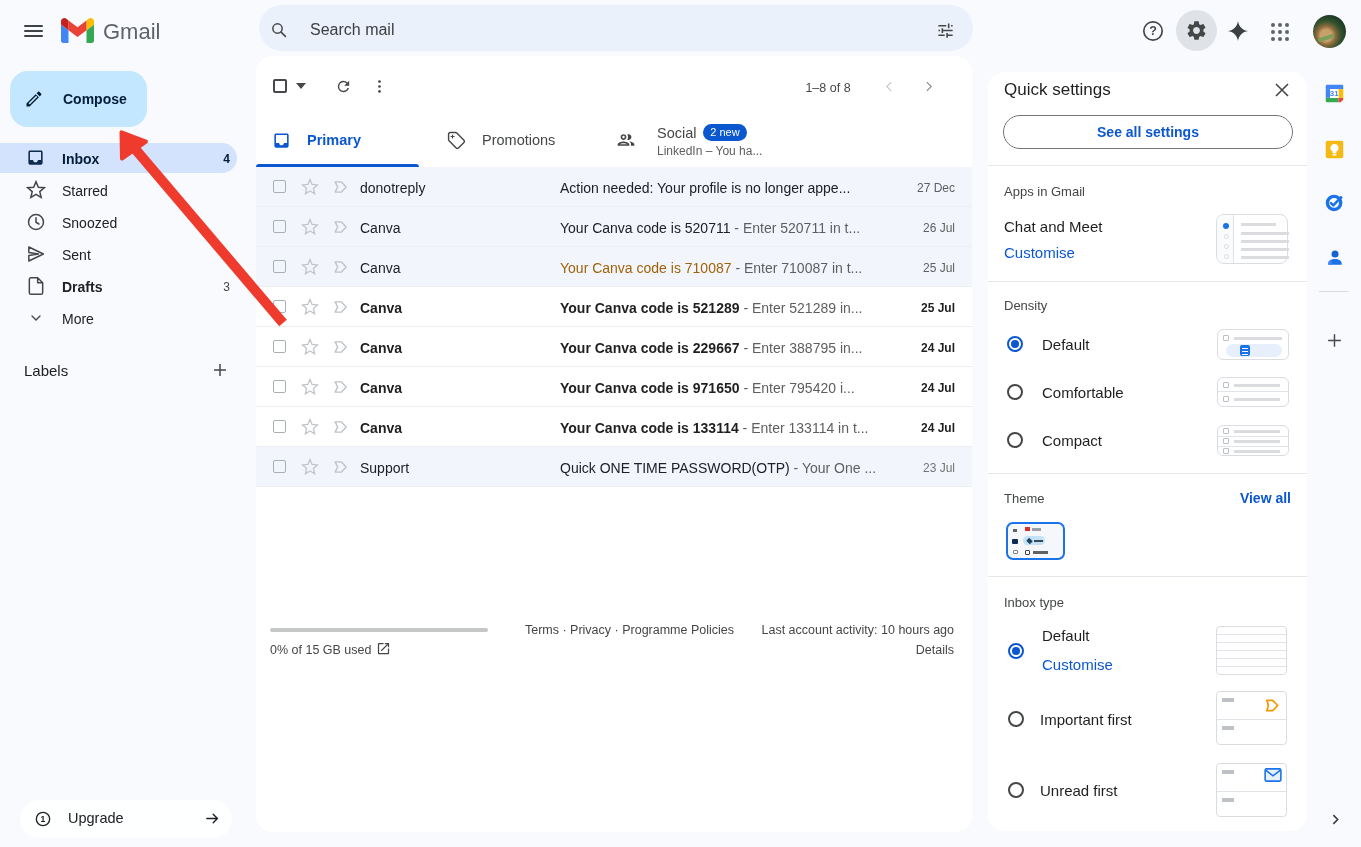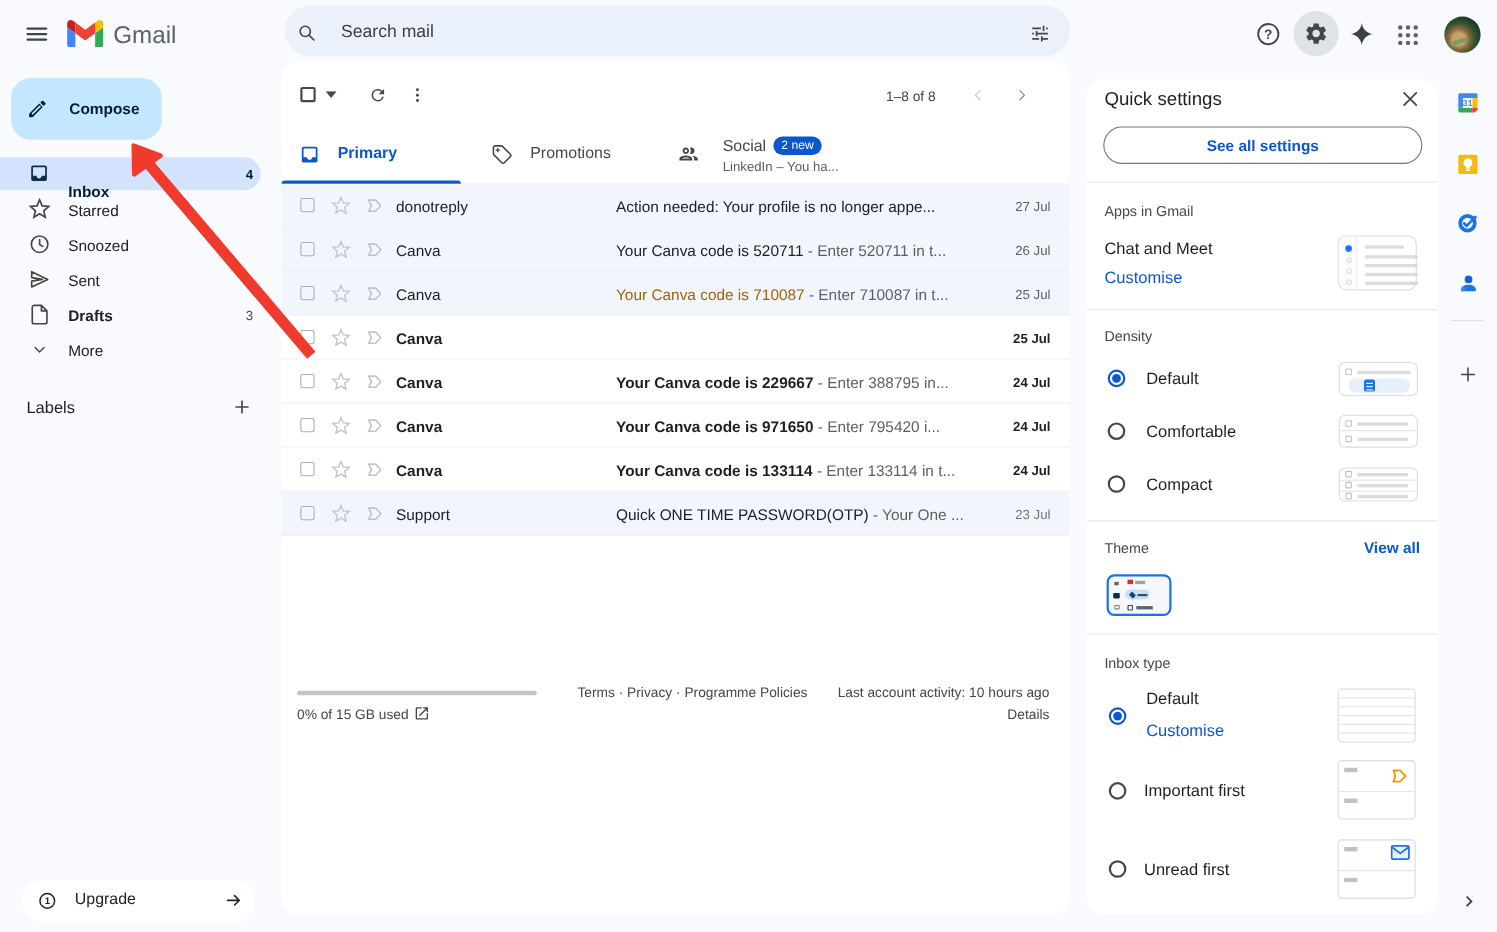--- a/index.html
+++ b/index.html
@@ -74,21 +74,21 @@
   <svg class="abs" style="left:24px;top:33px;" width="20" height="20" viewBox="0 0 24 24" fill="#001d35">
       <path d="M3 17.25V21h3.75L17.81 9.94l-3.75-3.75L3 17.25zM20.71 7.04c.39-.39.39-1.02 0-1.41l-2.34-2.34c-.39-.39-1.02-.39-1.41 0l-1.83 1.83 3.75 3.75 1.83-1.83z"></path>
       <line x1="6.2" y1="17.8" x2="15.3" y2="8.7" stroke="#c2e7ff" stroke-width="2"></line>
     </svg>
   <div class="abs" style="left:63px;top:35px;font-size:14px;font-weight:bold;color:#001d35;">Compose</div>
 
   <div class="abs" style="left:0;top:87px;width:237px;height:30px;border-radius:0 15px 15px 0;background:#d3e3fd;"></div>
   <svg class="abs" style="left:26px;top:92px;" width="19" height="19" viewBox="0 0 24 24" fill="#0d2c4f">
       <path d="M19 3H5c-1.1 0-2 .9-2 2v14c0 1.1.9 2 2 2h14c1.1 0 2-.9 2-2V5c0-1.1-.9-2-2-2zm0 12h-4c0 1.66-1.35 3-3 3s-3-1.34-3-3H5V5h14v10z"></path>
     </svg>
-  <div class="abs" style="left:62px;top:95px;font-size:14px;font-weight:bold;color:#001d35;margin-top:15px;">Inbox</div>
+  <div class="abs" style="left:62px;top:95px;font-size:14px;font-weight:bold;color:#001d35;">Inbox</div>
   <div class="abs" style="left:210px;top:96px;width:20px;text-align:right;font-size:12px;font-weight:bold;color:#001d35;">4</div>
 
   <svg class="abs" style="left:26px;top:124px;" width="20" height="20" viewBox="0 0 24 24">
       <path fill="none" stroke="#444746" stroke-width="1.8" d="M12 17.27 18.18 21l-1.64-7.03L22 9.24l-7.19-.61L12 2 9.19 8.63 2 9.24l5.46 4.73L5.82 21z"></path>
     </svg>
   <div class="abs" style="left:62px;top:127px;font-size:14px;color:#202124;">Starred</div>
 
   <svg class="abs" style="left:26px;top:156px;" width="20" height="20" viewBox="0 0 24 24">
       <circle cx="12" cy="12" r="9" fill="none" stroke="#444746" stroke-width="1.8"></circle>
       <path d="M12 7v5.3l3.5 2.1" fill="none" stroke="#444746" stroke-width="1.8" stroke-linecap="round"></path>
@@ -175,21 +175,21 @@
   <div class="abs" style="left:0;top:0px;width:716px;height:40px;background:#f2f6fc;border-bottom:1px solid #eceef1;">
     <div class="abs" style="left:17px;top:13px;width:13px;height:13px;border:1.6px solid #aaafb4;border-radius:2px;"></div>
     <svg class="abs" style="left:45px;top:11px;" width="18" height="18" viewBox="0 0 24 24">
         <path fill="none" stroke="#c0c4c8" stroke-width="1.7" d="M12 17.27 18.18 21l-1.64-7.03L22 9.24l-7.19-.61L12 2 9.19 8.63 2 9.24l5.46 4.73L5.82 21z"></path>
       </svg>
     <svg class="abs" style="left:77px;top:12px;" width="17" height="16" viewBox="0 0 20 16">
         <path fill="none" stroke="#c0c4c8" stroke-width="1.7" stroke-linejoin="round" d="M2.5 2H10l5.5 6-5.5 6H2.5l3-6z"></path>
       </svg>
     <div class="abs" style="left:104px;top:13px;font-size:14px;font-weight:normal;color:#202124;">donotreply</div>
     <div class="abs" style="left:304px;top:13px;width:360px;font-size:14px;white-space:nowrap;overflow:hidden;"><span style="font-weight:normal;color:#202124;">Action needed: Your profile is no longer appe...</span></div>
-    <div class="abs" style="left:620px;top:14px;width:79px;text-align:right;font-size:12px;font-weight:normal;color:#5e5e5e;">27 Jul</div>
+    <div class="abs" style="left:620px;top:14px;width:79px;text-align:right;font-size:12px;font-weight:normal;color:#5e5e5e;">27 Dec</div>
   </div>
   <div class="abs" style="left:0;top:40px;width:716px;height:40px;background:#f2f6fc;border-bottom:1px solid #eceef1;">
     <div class="abs" style="left:17px;top:13px;width:13px;height:13px;border:1.6px solid #aaafb4;border-radius:2px;"></div>
     <svg class="abs" style="left:45px;top:11px;" width="18" height="18" viewBox="0 0 24 24">
         <path fill="none" stroke="#c0c4c8" stroke-width="1.7" d="M12 17.27 18.18 21l-1.64-7.03L22 9.24l-7.19-.61L12 2 9.19 8.63 2 9.24l5.46 4.73L5.82 21z"></path>
       </svg>
     <svg class="abs" style="left:77px;top:12px;" width="17" height="16" viewBox="0 0 20 16">
         <path fill="none" stroke="#c0c4c8" stroke-width="1.7" stroke-linejoin="round" d="M2.5 2H10l5.5 6-5.5 6H2.5l3-6z"></path>
       </svg>
     <div class="abs" style="left:104px;top:13px;font-size:14px;font-weight:normal;color:#202124;">Canva</div>
@@ -210,20 +210,21 @@
   </div>
   <div class="abs" style="left:0;top:120px;width:716px;height:40px;background:#ffffff;border-bottom:1px solid #eceef1;">
     <div class="abs" style="left:17px;top:13px;width:13px;height:13px;border:1.6px solid #aaafb4;border-radius:2px;"></div>
     <svg class="abs" style="left:45px;top:11px;" width="18" height="18" viewBox="0 0 24 24">
         <path fill="none" stroke="#c0c4c8" stroke-width="1.7" d="M12 17.27 18.18 21l-1.64-7.03L22 9.24l-7.19-.61L12 2 9.19 8.63 2 9.24l5.46 4.73L5.82 21z"></path>
       </svg>
     <svg class="abs" style="left:77px;top:12px;" width="17" height="16" viewBox="0 0 20 16">
         <path fill="none" stroke="#c0c4c8" stroke-width="1.7" stroke-linejoin="round" d="M2.5 2H10l5.5 6-5.5 6H2.5l3-6z"></path>
       </svg>
     <div class="abs" style="left:104px;top:13px;font-size:14px;font-weight:bold;color:#1f1f1f;">Canva</div>
+    <div class="abs" style="left:304px;top:13px;width:360px;font-size:14px;white-space:nowrap;overflow:hidden;"><span style="font-weight:bold;color:#1f1f1f;">Your Canva code is 521289</span><span style="color:#5e5e5e;"> - Enter 521289 in...</span></div>
     <div class="abs" style="left:620px;top:14px;width:79px;text-align:right;font-size:12px;font-weight:bold;color:#1f1f1f;">25 Jul</div>
   </div>
   <div class="abs" style="left:0;top:160px;width:716px;height:40px;background:#ffffff;border-bottom:1px solid #eceef1;">
     <div class="abs" style="left:17px;top:13px;width:13px;height:13px;border:1.6px solid #aaafb4;border-radius:2px;"></div>
     <svg class="abs" style="left:45px;top:11px;" width="18" height="18" viewBox="0 0 24 24">
         <path fill="none" stroke="#c0c4c8" stroke-width="1.7" d="M12 17.27 18.18 21l-1.64-7.03L22 9.24l-7.19-.61L12 2 9.19 8.63 2 9.24l5.46 4.73L5.82 21z"></path>
       </svg>
     <svg class="abs" style="left:77px;top:12px;" width="17" height="16" viewBox="0 0 20 16">
         <path fill="none" stroke="#c0c4c8" stroke-width="1.7" stroke-linejoin="round" d="M2.5 2H10l5.5 6-5.5 6H2.5l3-6z"></path>
       </svg>

